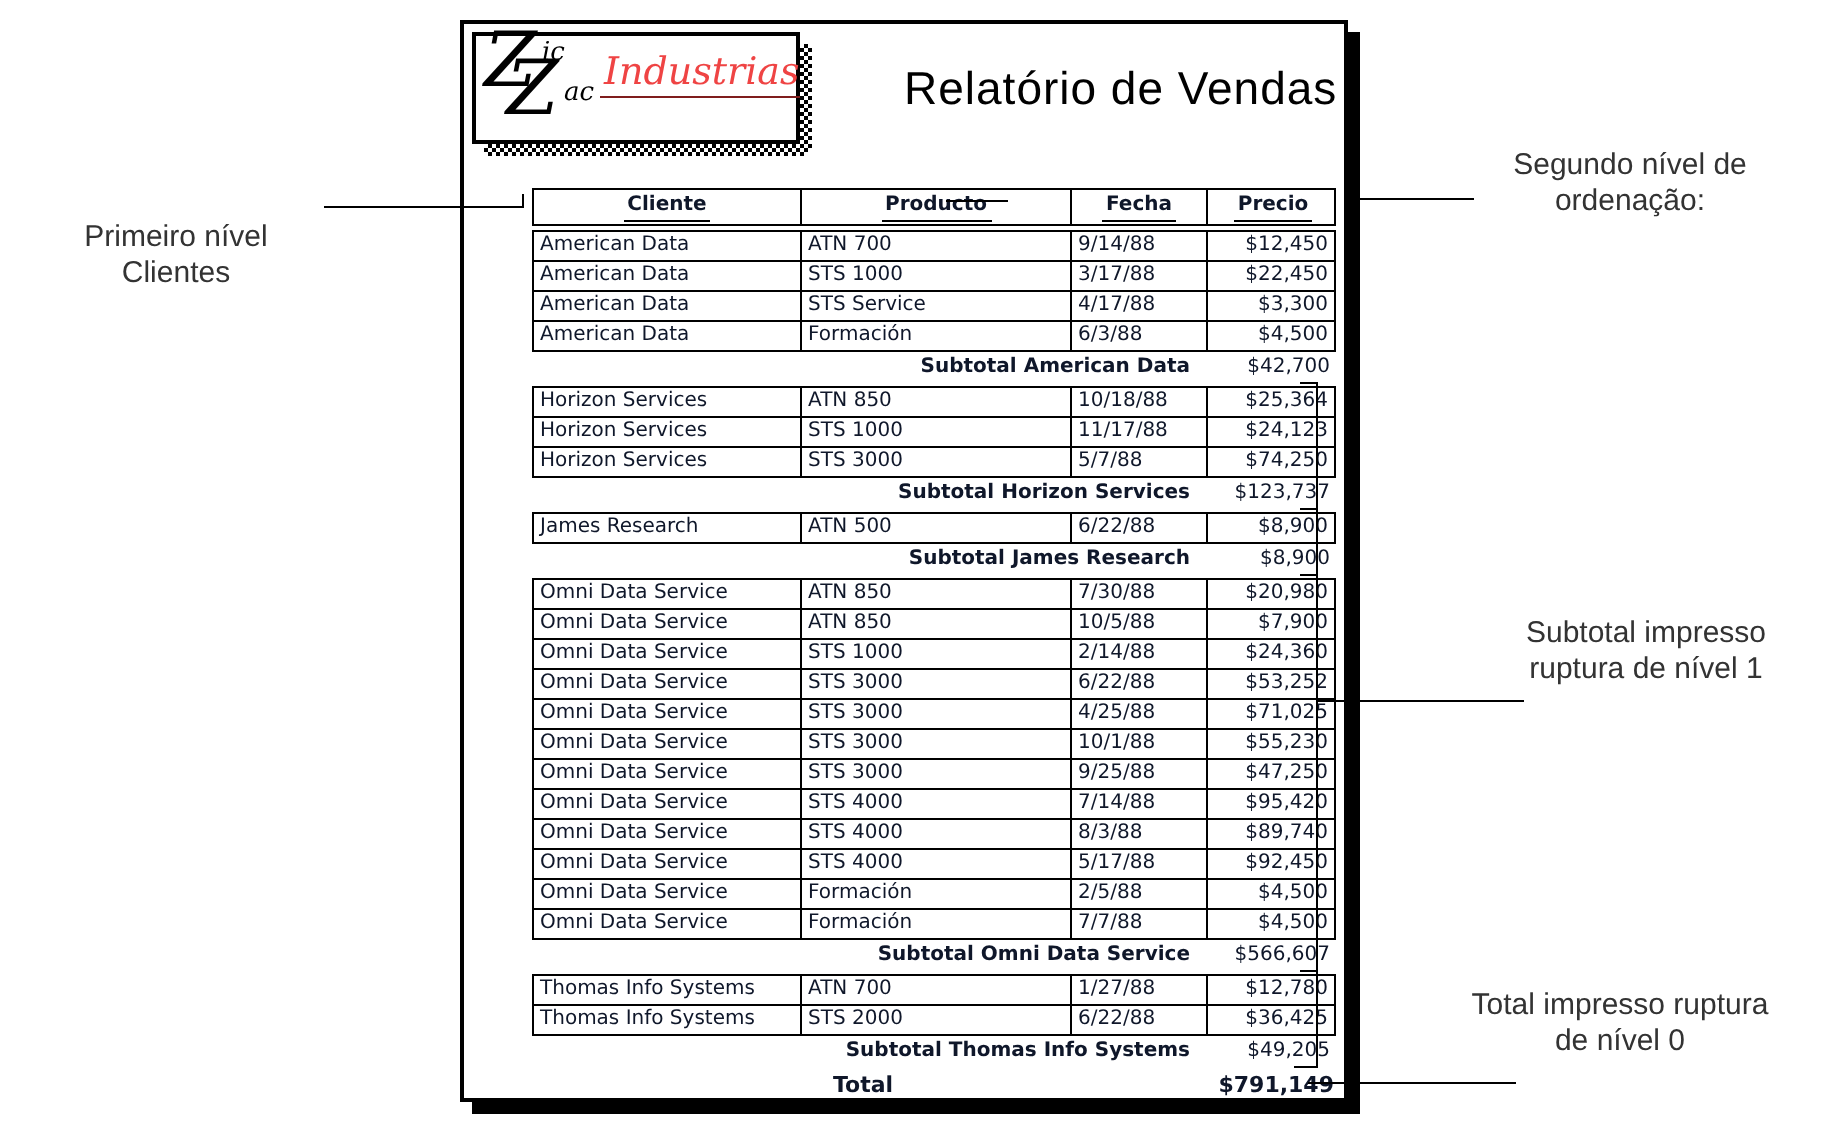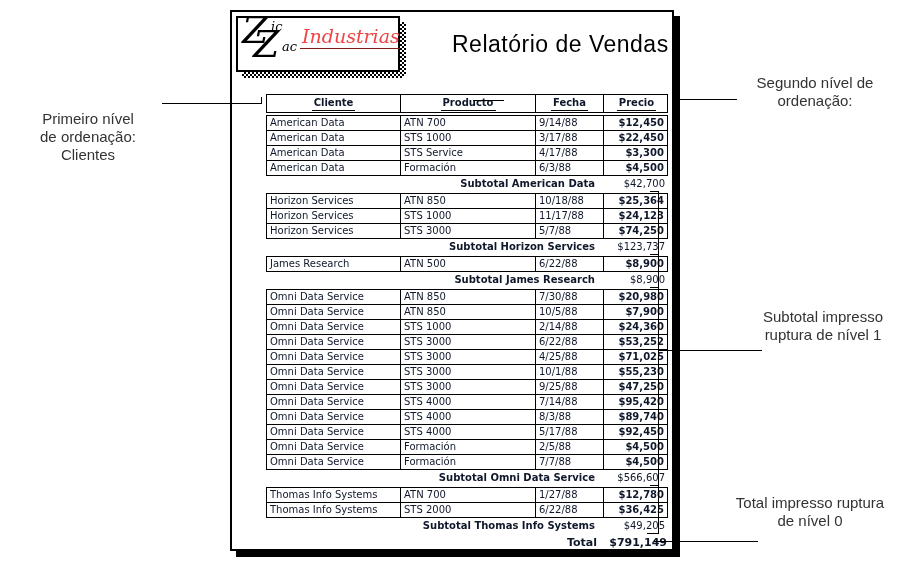--- a/index.html
+++ b/index.html
@@ -41,36 +41,35 @@
   .hdr-box{display:grid;grid-template-columns:134px 135px 68px 65px;border:1px solid #000;
            height:17px;margin-bottom:1px;}
   .hcell{text-align:center;font:bold 10px/15px "DejaVu Sans",sans-serif;border-right:1px solid #000;}
   .hcell:last-child{border-right:none;text-align:center;}
   .hul{display:inline-block;border-bottom:1px solid #000;padding:0 2px;}
   .gbox{border:1px solid #000;margin-top:2px;}
   .drow{display:grid;grid-template-columns:134px 135px 68px 64px;height:14px;}
   .drow + .drow{border-top:1px solid #000;}
   .dcell{border-right:1px solid #000;padding:1px 0 0 3px;font:10px/12px "DejaVu Sans",sans-serif;
          white-space:nowrap;overflow:hidden;}
-  .dcell:last-child{border-right:none;text-align:right;padding:1px 4px 0 0;font-weight:bold;}
+  .dcell:last-child{border-right:none;text-align:right;padding:1px 4px 0 0;}
   .sub-row{display:grid;grid-template-columns:337px 65px;height:14px;margin:1px 0 2px;}
   .sub-label{text-align:right;font:bold 10px/14px "DejaVu Sans",sans-serif;padding-right:8px;white-space:nowrap;}
   .sub-value{text-align:right;font:10px/14px "DejaVu Sans",sans-serif;padding-right:3px;}
   .total-row{display:grid;grid-template-columns:337px 65px;height:15px;margin-top:1px;}
-  .total-label{text-align:right;font:bold 11px/15px "DejaVu Sans",sans-serif;padding-right:6px;}
+  .total-label{text-align:center;font:bold 11px/15px "DejaVu Sans",sans-serif;padding-right:6px;}
   .total-value{text-align:right;font:bold 11px/15px "DejaVu Sans",sans-serif;padding-right:1px;}
 </style>
 </head>
 <body>
 
 <div id="canvas">
 
   <div class="note" style="left:8px;top:70px;width:160px;margin-top:40px;">
     <span>Primeiro nível</span>
-    <span>de ordenação:</span>
     <span>Clientes</span>
   </div>
 
   <div class="note" style="left:722px;top:74px;width:186px;">
     <span>Segundo nível de</span>
     <span>ordenação:</span>
   </div>
 
   <div class="note" style="left:733px;top:308px;width:180px;">
     <span>Subtotal impresso</span>

